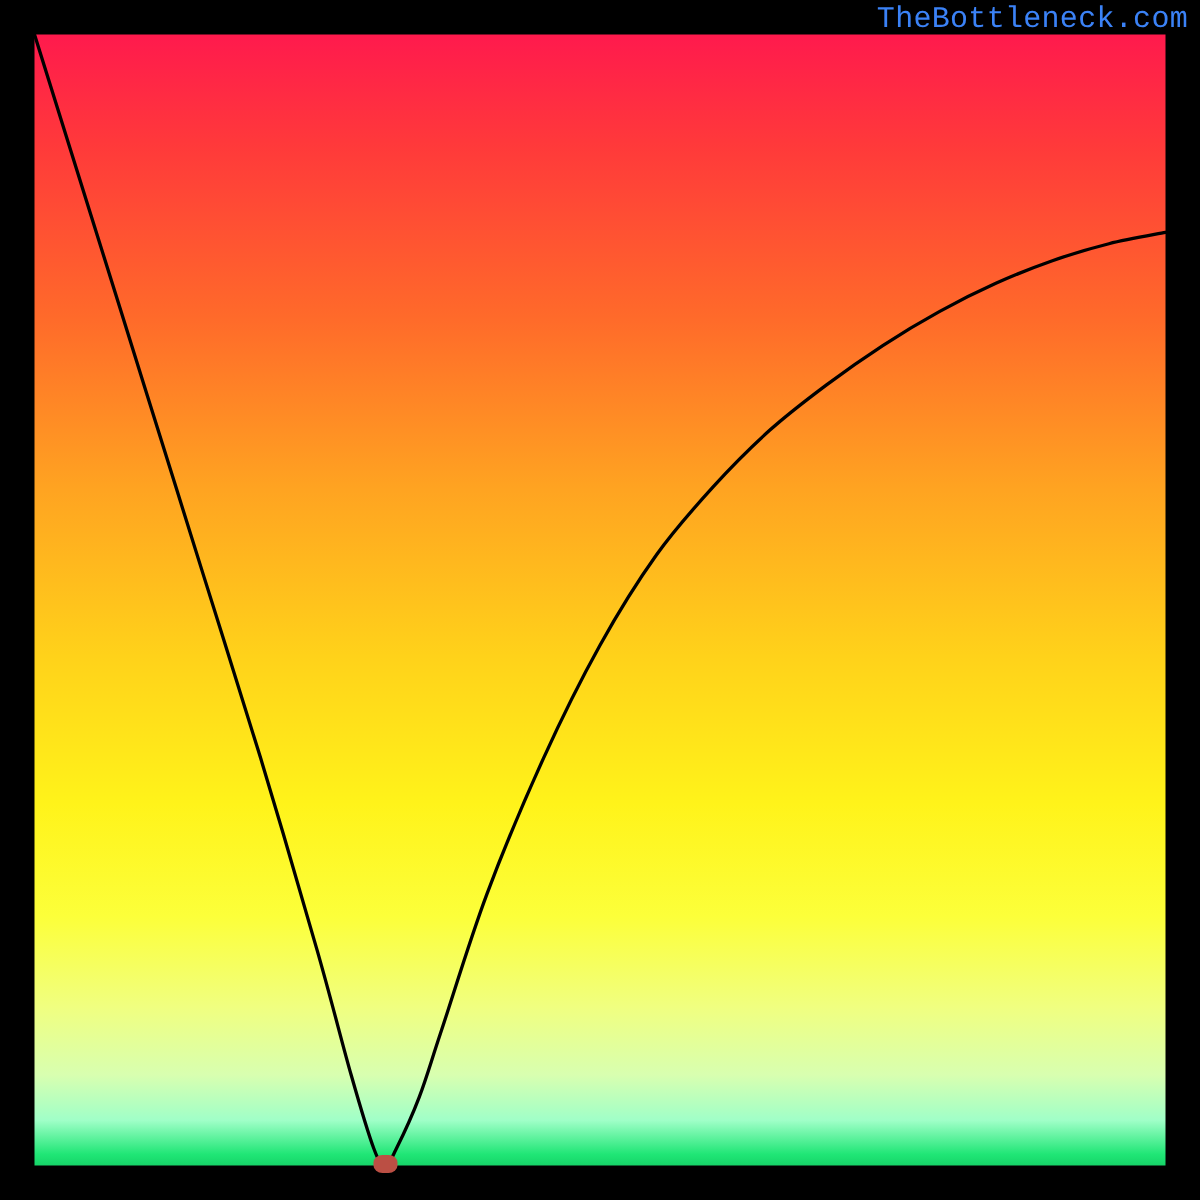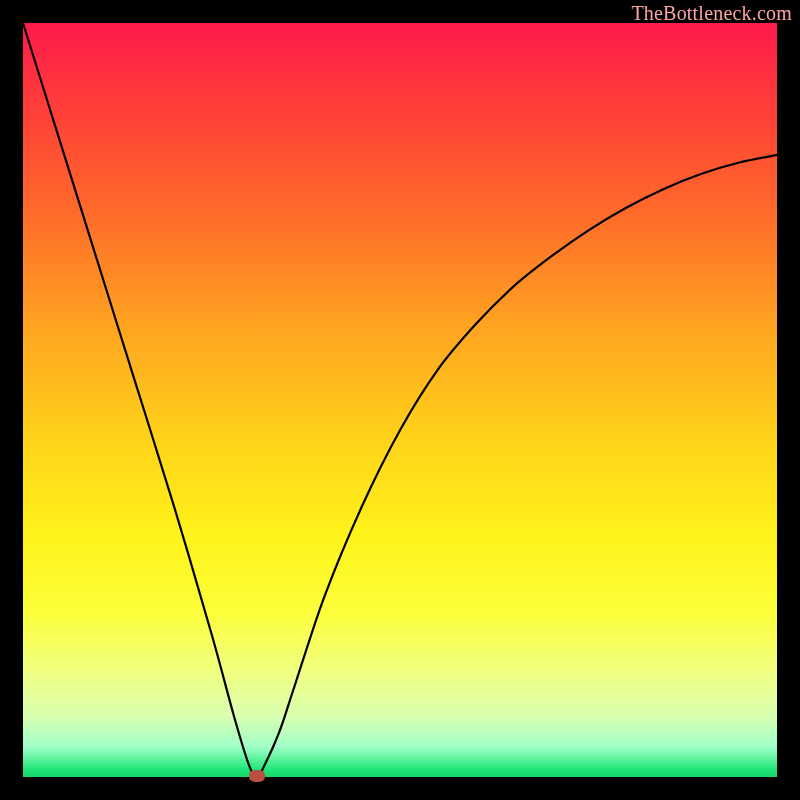--- a/index.html
+++ b/index.html
@@ -28,23 +28,23 @@
       #d8ffb0 92%,
       #a0ffc8 96%,
       #20e676 99%,
       #16d468 100%
     );
   }
   .watermark {
     position: absolute;
     top: 2px;
     right: 8px;
-    font-family: Liberation Serif, serif;
+    font-family: Liberation Mono, monospace;
     font-size: 20px;
-    color: #fca5a5;
+    color: #3b82f6;
     letter-spacing: 0.2px;
   }
   svg.curve {
     position: absolute;
     left: 0;
     top: 0;
     width: 754px;
     height: 754px;
     overflow: visible;
   }

